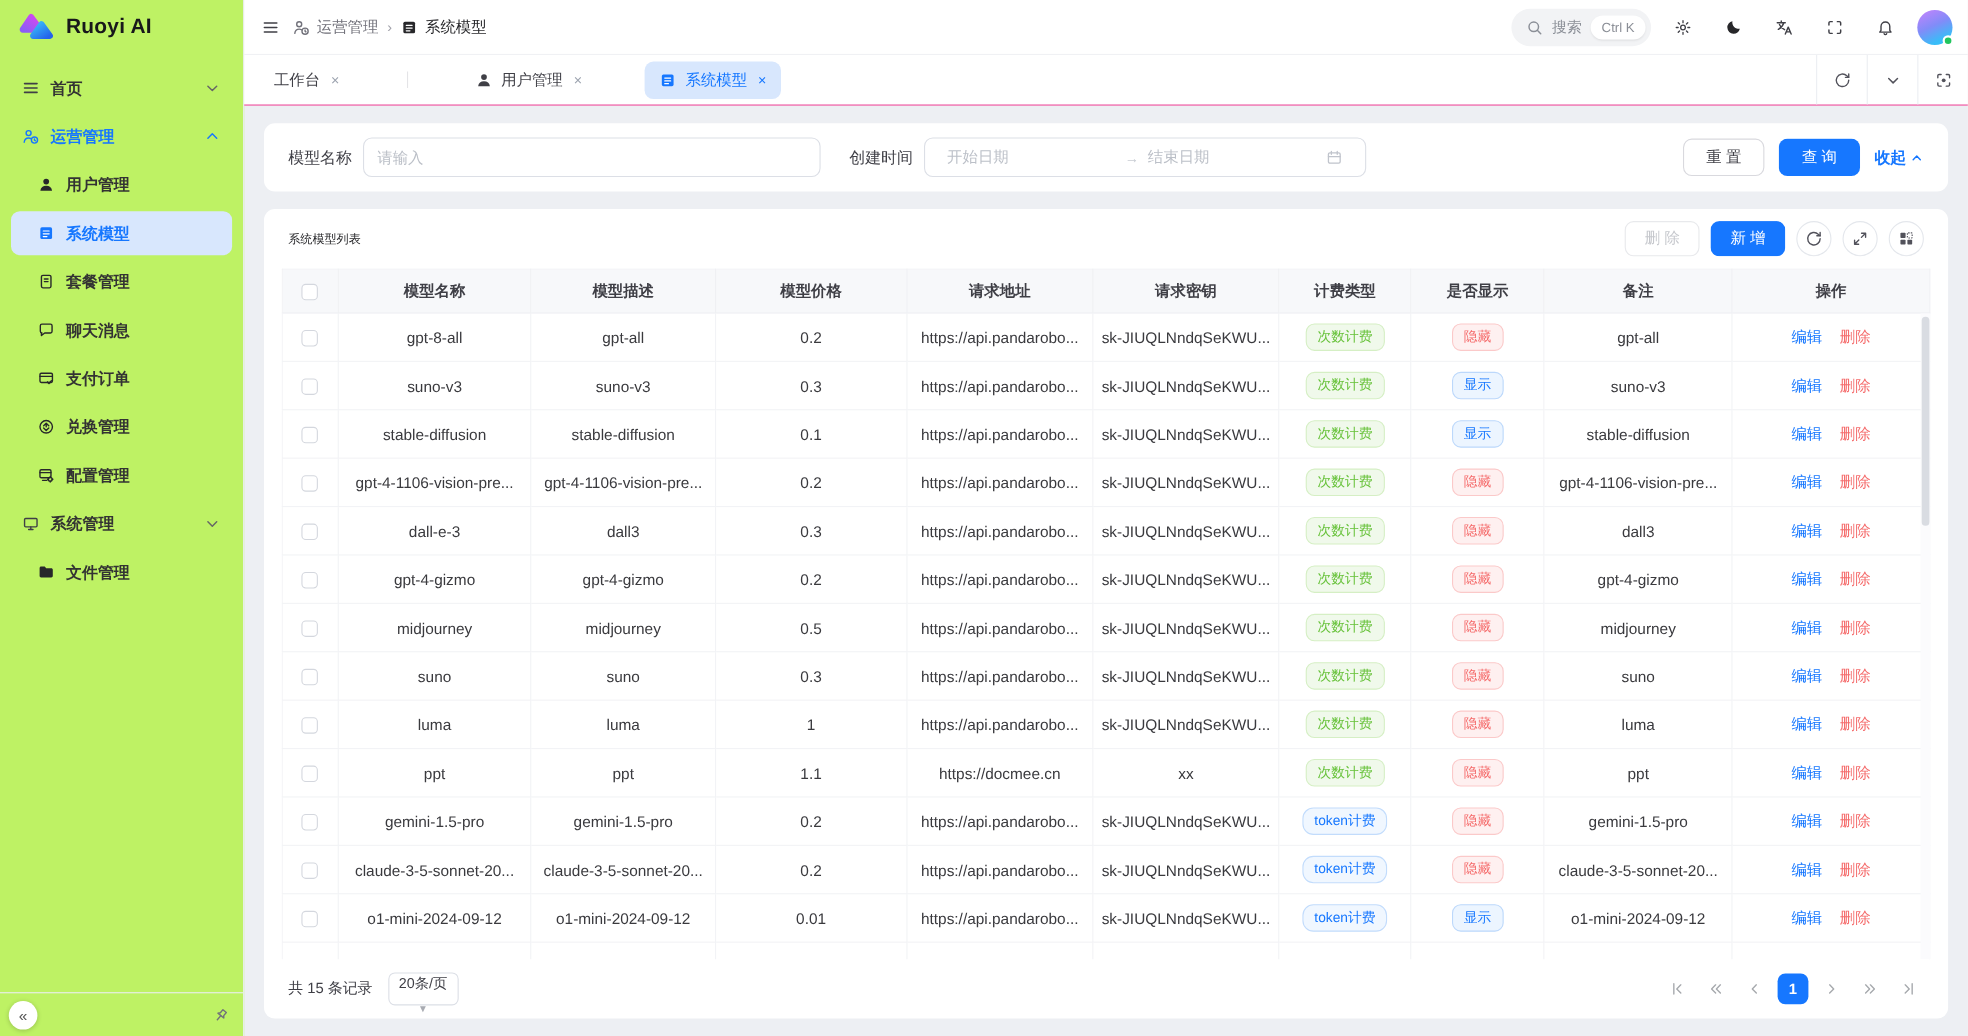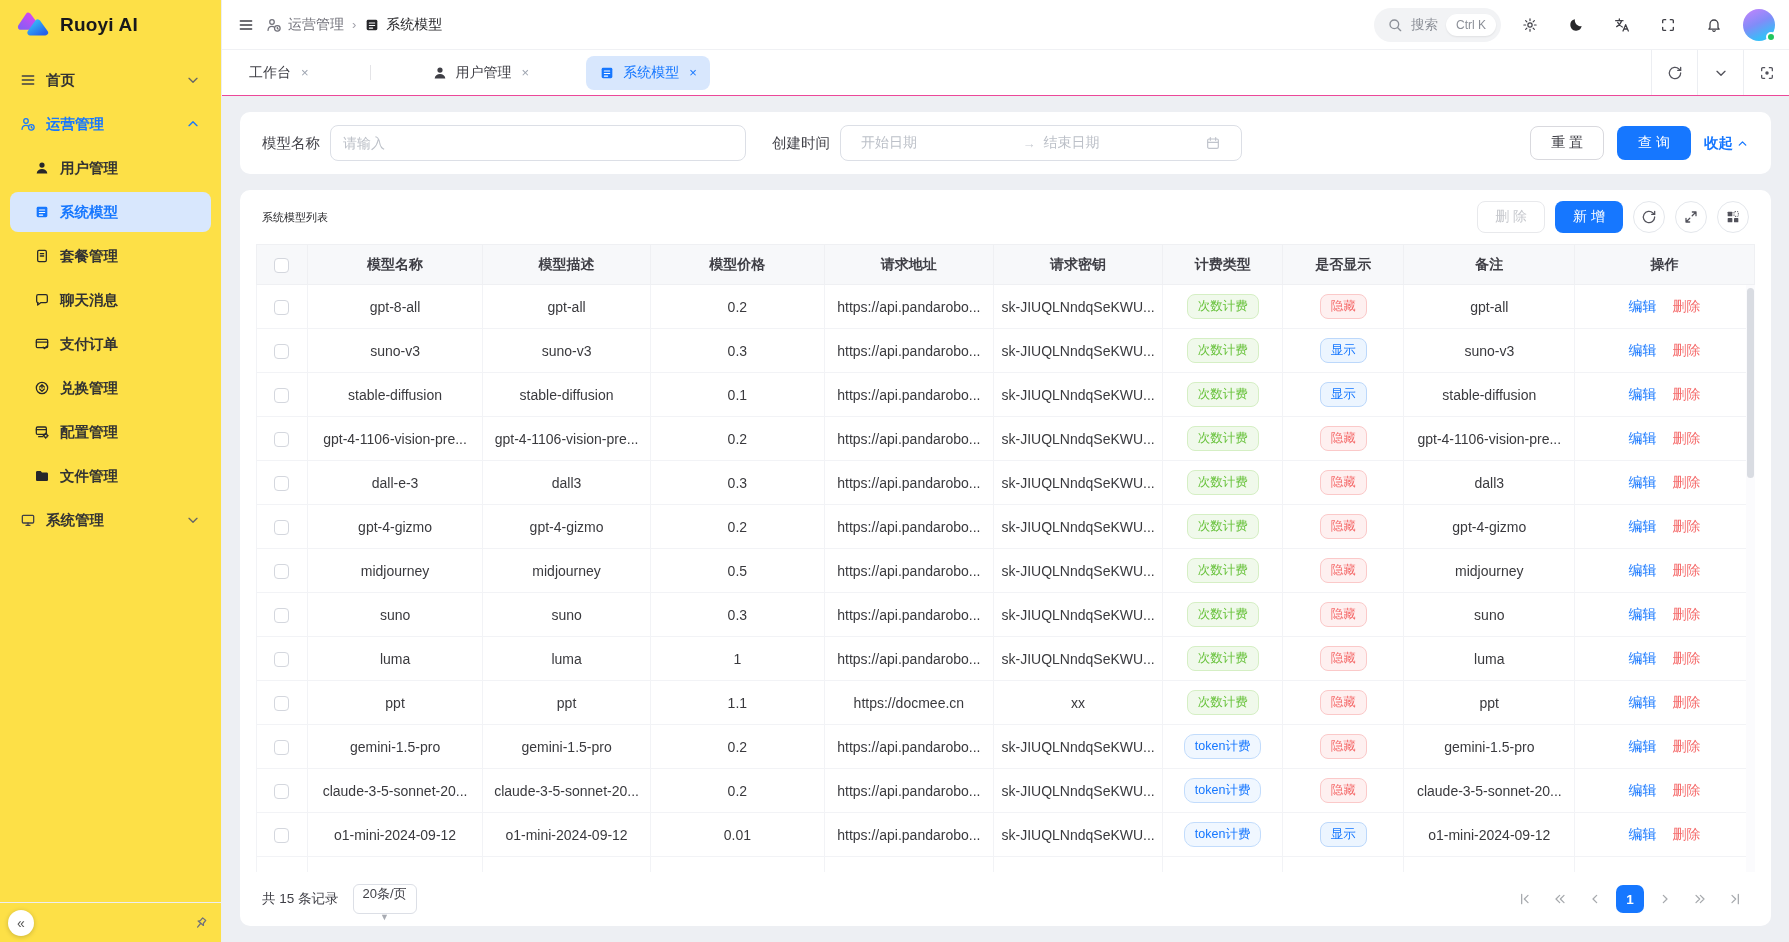--- a/index.html
+++ b/index.html
@@ -2,21 +2,21 @@
 <html><head>
 <meta charset="utf-8">
 <style>
   * { margin:0; padding:0; box-sizing:border-box; }
   html,body { width:1789px; height:942px; overflow:hidden; }
   body { font-family:"Liberation Sans","DejaVu Sans",sans-serif; background:#edeff3; color:#333; display:flex; }
   svg { display:block; }
   .ic { width:16px; height:16px; }
 
   
-  .sidebar { width:222px; background:#fde047; border-right:1px solid #eceef2; display:flex; flex-direction:column; flex:none; }
+  .sidebar { width:222px; background:#bef264; border-right:1px solid #eceef2; display:flex; flex-direction:column; flex:none; }
   .logo-row { height:50px; display:flex; align-items:center; gap:10px; padding:0 16px; }
   .logo-mark { width:34px; height:34px; }
   .logo-text { font-size:19px; font-weight:bold; color:#18181b; letter-spacing:.2px; }
   .side-menu { flex:1; padding:10px 10px 0; overflow:hidden; }
   .side-item { height:40px; margin-bottom:4px; display:flex; align-items:center; gap:10px; padding:0 10px; border-radius:8px; font-size:14.5px; color:#333; cursor:pointer;font-weight:bold; }
   .side-item .mi { color:#3f3f46; }
   .side-item .chev { margin-left:auto; color:#666; }
   .side-item.parent-active { color:#1677ff; }
   .side-item.parent-active .mi, .side-item.parent-active .chev { color:#1677ff; }
   .side-sub { padding-left:24px; }
@@ -195,36 +195,36 @@
     </div>
     <div class="side-item side-sub">
       <svg class="ic mi" viewBox="0 0 24 24" fill="none" stroke="currentColor" stroke-width="1.9" stroke-linecap="round">
           <rect x="3.5" y="4.5" width="15" height="11" rx="1.8"></rect>
           <path d="M3.5 8.5h15M7 19h6"></path>
           <circle cx="17.5" cy="17.5" r="2.6"></circle>
           <path d="M17.5 13.8v1.1M17.5 20.1v1.1M13.9 17.5H15M20 17.5h1.1"></path>
         </svg>
       <span>配置管理</span>
     </div>
-    <div class="side-item side-sub">
-      <svg class="ic mi" viewBox="0 0 24 24" fill="currentColor">
-          <path d="M3 6.5C3 5.4 3.9 4.5 5 4.5h5l2 2.3h7c1.1 0 2 .9 2 2v8.7c0 1.1-.9 2-2 2H5c-1.1 0-2-.9-2-2z"></path>
-        </svg>
-      <span>文件管理</span>
-    </div>
-
     <div class="side-item">
       <svg class="ic mi" viewBox="0 0 24 24" fill="none" stroke="currentColor" stroke-width="1.9" stroke-linecap="round" stroke-linejoin="round">
           <rect x="3.5" y="5" width="17" height="11.5" rx="1.5"></rect>
           <path d="M9 20h6M12 16.5V20"></path>
         </svg>
       <span>系统管理</span>
       <svg class="ic chev" viewBox="0 0 24 24" fill="none" stroke="currentColor" stroke-width="2" stroke-linecap="round" stroke-linejoin="round">
           <path d="M6 9.5l6 6 6-6"></path>
         </svg>
+    </div>
+
+    <div class="side-item side-sub">
+      <svg class="ic mi" viewBox="0 0 24 24" fill="currentColor">
+          <path d="M3 6.5C3 5.4 3.9 4.5 5 4.5h5l2 2.3h7c1.1 0 2 .9 2 2v8.7c0 1.1-.9 2-2 2H5c-1.1 0-2-.9-2-2z"></path>
+        </svg>
+      <span>文件管理</span>
     </div>
   </nav>
 
   <div class="side-footer">
     <div class="collapse-btn">«</div>
     <svg class="ic pin-ic" viewBox="0 0 24 24" fill="none" stroke="currentColor" stroke-width="1.9" stroke-linecap="round" stroke-linejoin="round">
         <path d="M9 4.5h6v5.5l2.2 2.5H6.8L9 10z"></path>
         <path d="M12 12.5V20"></path>
       </svg>
   </div>

